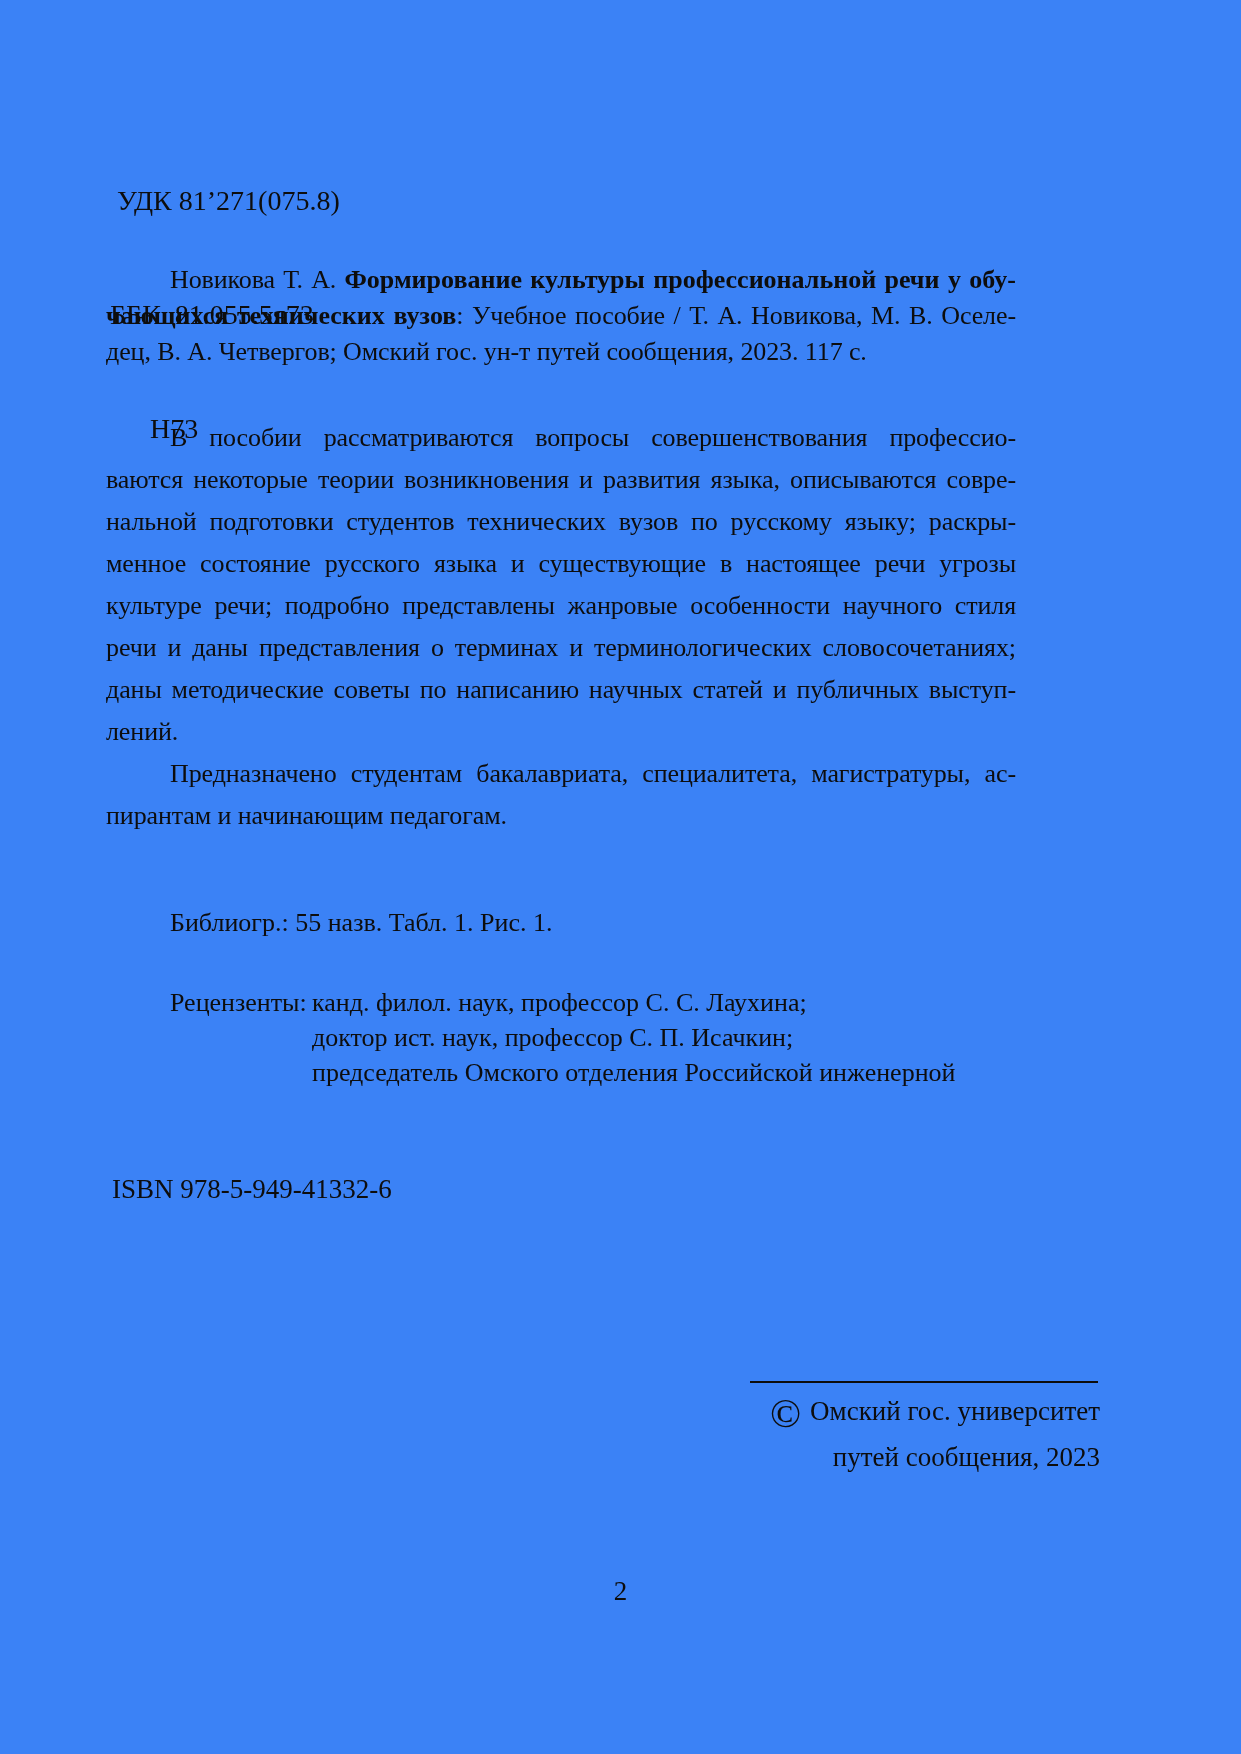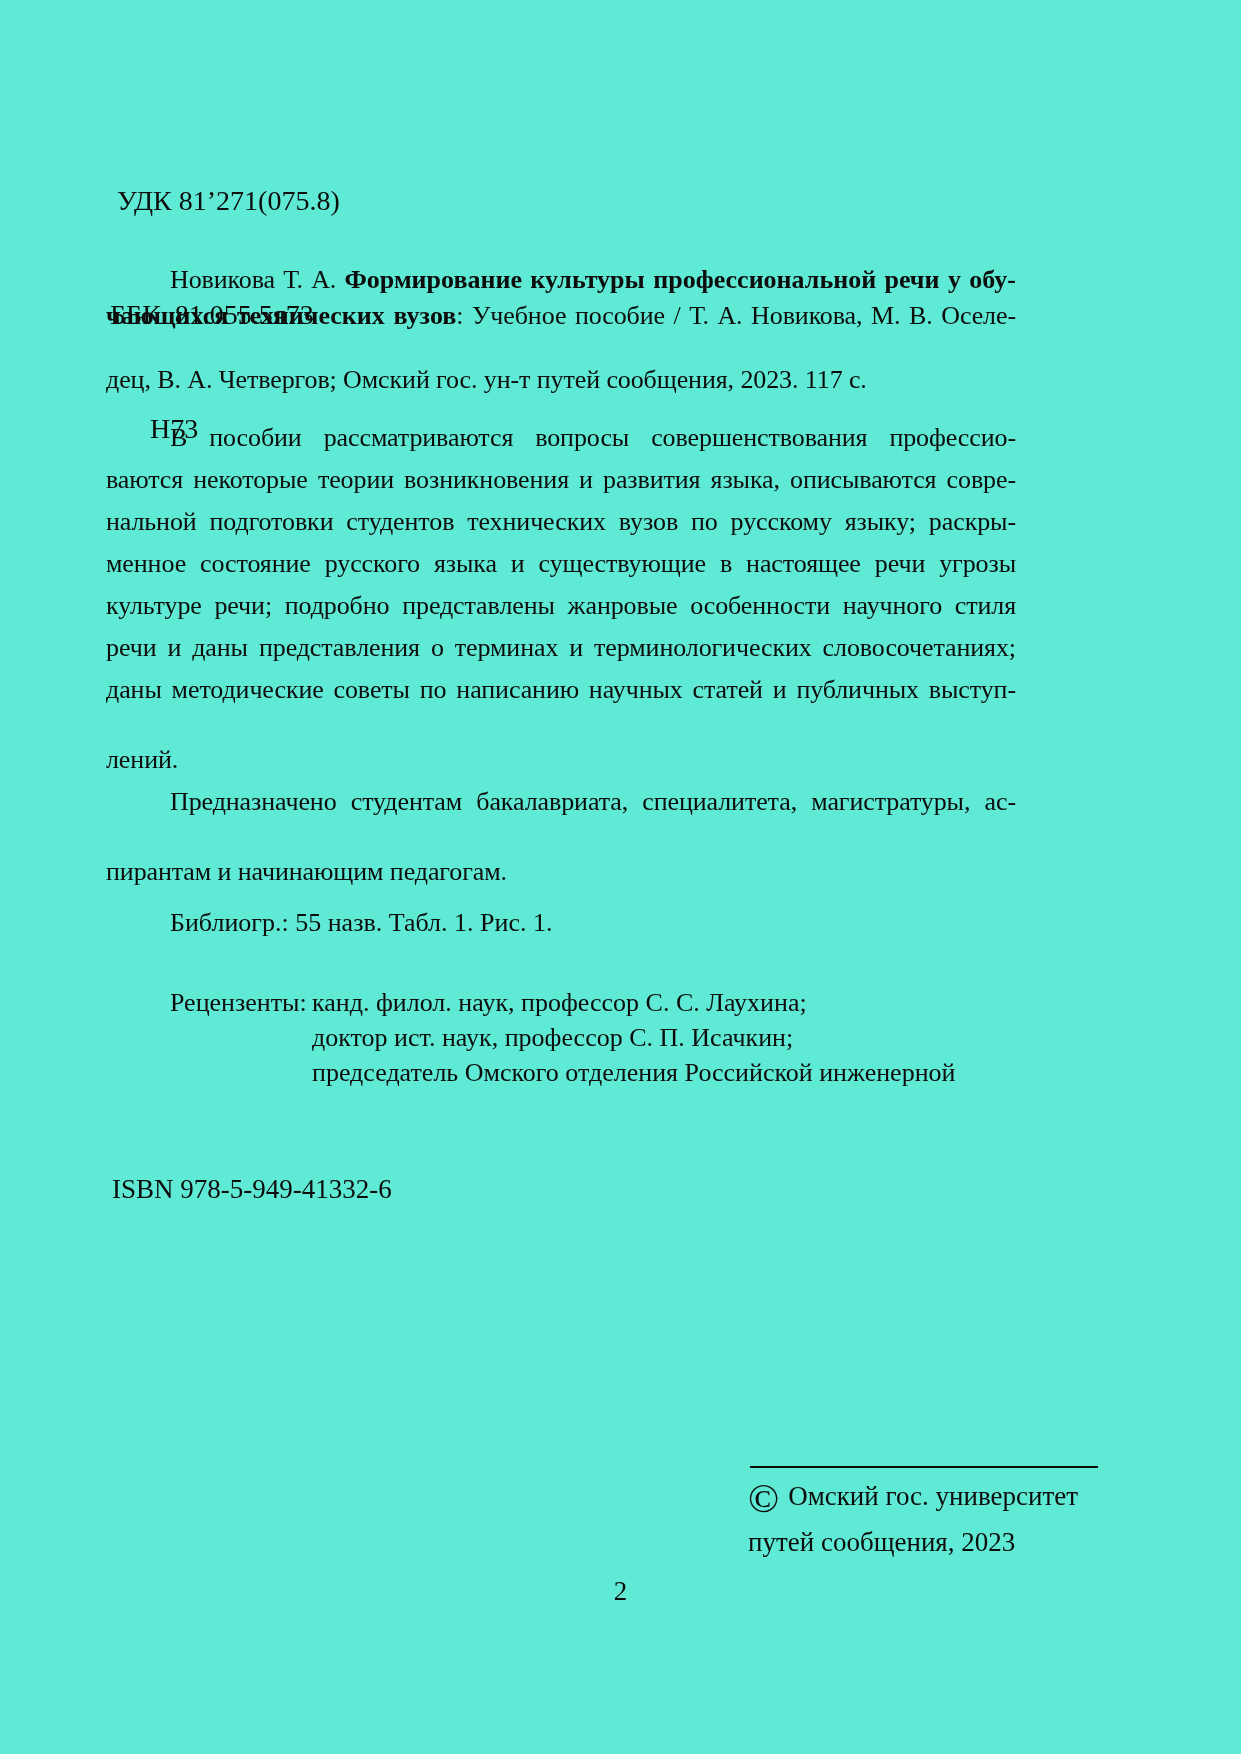--- a/index.html
+++ b/index.html
@@ -5,21 +5,21 @@
   html, body {
     margin: 0;
     padding: 0;
     background: #e8e8e8;
   }
   .page {
     position: relative;
     width: 1241px;
     height: 1754px;
     margin: 0 auto;
-    background: #5eead4;
+    background: #3b82f6;
     color: #0d0d0d;
     font-family: "Liberation Serif", "DejaVu Serif", serif;
     overflow: hidden;
   }
 
   
   .udc-block {
     position: absolute;
     left: 110px;
     top: 106px;
@@ -32,21 +32,20 @@
 
   
   .jline {
     text-align: justify;
     text-align-last: justify;
     overflow: hidden;
   }
   .jline.lastline {
     text-align: center;
     text-align-last: left;
-    margin-top: 28px;
   }
   .indent { text-indent: 64px; }
 
   
   .citation {
     position: absolute;
     left: 106px;
     top: 262px;
     width: 910px;
     font-size: 26px;
@@ -98,25 +97,25 @@
     left: 112px;
     top: 1172px;
     font-size: 27px;
     line-height: 34px;
   }
 
   
   .copyright {
     position: absolute;
     left: 748px;
-    top: 1466px;
+    top: 1381px;
     width: 352px;
     font-size: 27px;
     line-height: 44px;
-    text-align: left;
+    text-align: right;
   }
   .copyright .rule {
     width: 348px;
     border-top: 2px solid #0d0d0d;
     margin: 0 0 6px 2px;
     height: 0;
   }
   .copyright .csym {
     font-size: 41px;
     vertical-align: -7px;

